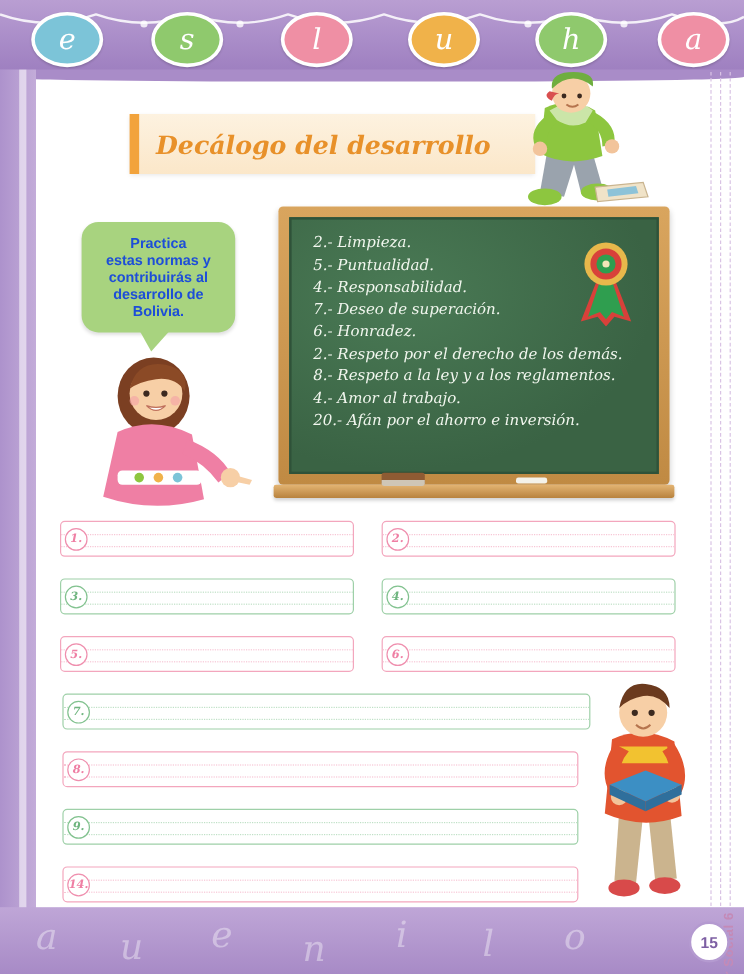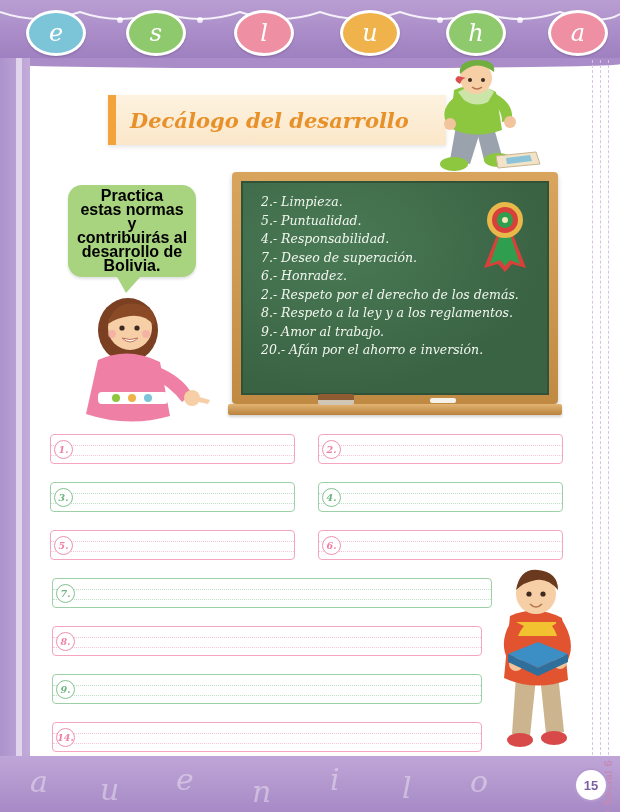--- a/index.html
+++ b/index.html
@@ -144,22 +144,22 @@
   }
   #speech-bubble:after {
     content: "";
     position: absolute;
     left: 48px; bottom: -16px;
     border-left: 10px solid transparent;
     border-right: 16px solid transparent;
     border-top: 18px solid #a8d37f;
   }
   #speech-text {
-    color: #000000;
-    font-size: 16px;
+    color: #1d4ed8;
+    font-size: 12px;
     font-weight: bold;
     line-height: 14px;
     padding: 4px 6px;
     white-space: pre-line;
   }
 
   
   #blackboard-frame {
     position: absolute;
     left: 232px; top: 172px;
@@ -370,21 +370,21 @@
 
   <div id="blackboard-frame">
     <div id="blackboard">
       <div class="board-line">2.- Limpieza.</div>
       <div class="board-line">5.- Puntualidad.</div>
       <div class="board-line">4.- Responsabilidad.</div>
       <div class="board-line">7.- Deseo de superación.</div>
       <div class="board-line">6.- Honradez.</div>
       <div class="board-line">2.- Respeto por el derecho de los demás.</div>
       <div class="board-line">8.- Respeto a la ley y a los reglamentos.</div>
-      <div class="board-line">9.- Amor al trabajo.</div>
+      <div class="board-line">4.- Amor al trabajo.</div>
       <div class="board-line">20.- Afán por el ahorro e inversión.</div>
     </div>
 
     <svg id="rosette" viewBox="0 0 62 74">
       <path d="M24,34 L10,70 L24,66 L31,74 L38,66 L52,70 L38,34 Z" fill="#d8413a"></path>
       <path d="M26,36 L16,66 L26,62 L31,68 L36,62 L46,66 L36,36 Z" fill="#2f9e4f"></path>
       <circle cx="31" cy="22" r="18" fill="#e8b84b"></circle>
       <circle cx="31" cy="22" r="13" fill="#d8413a"></circle>
       <circle cx="31" cy="22" r="8" fill="#2f9e4f"></circle>
       <circle cx="31" cy="22" r="3" fill="#f3e6b8"></circle>

